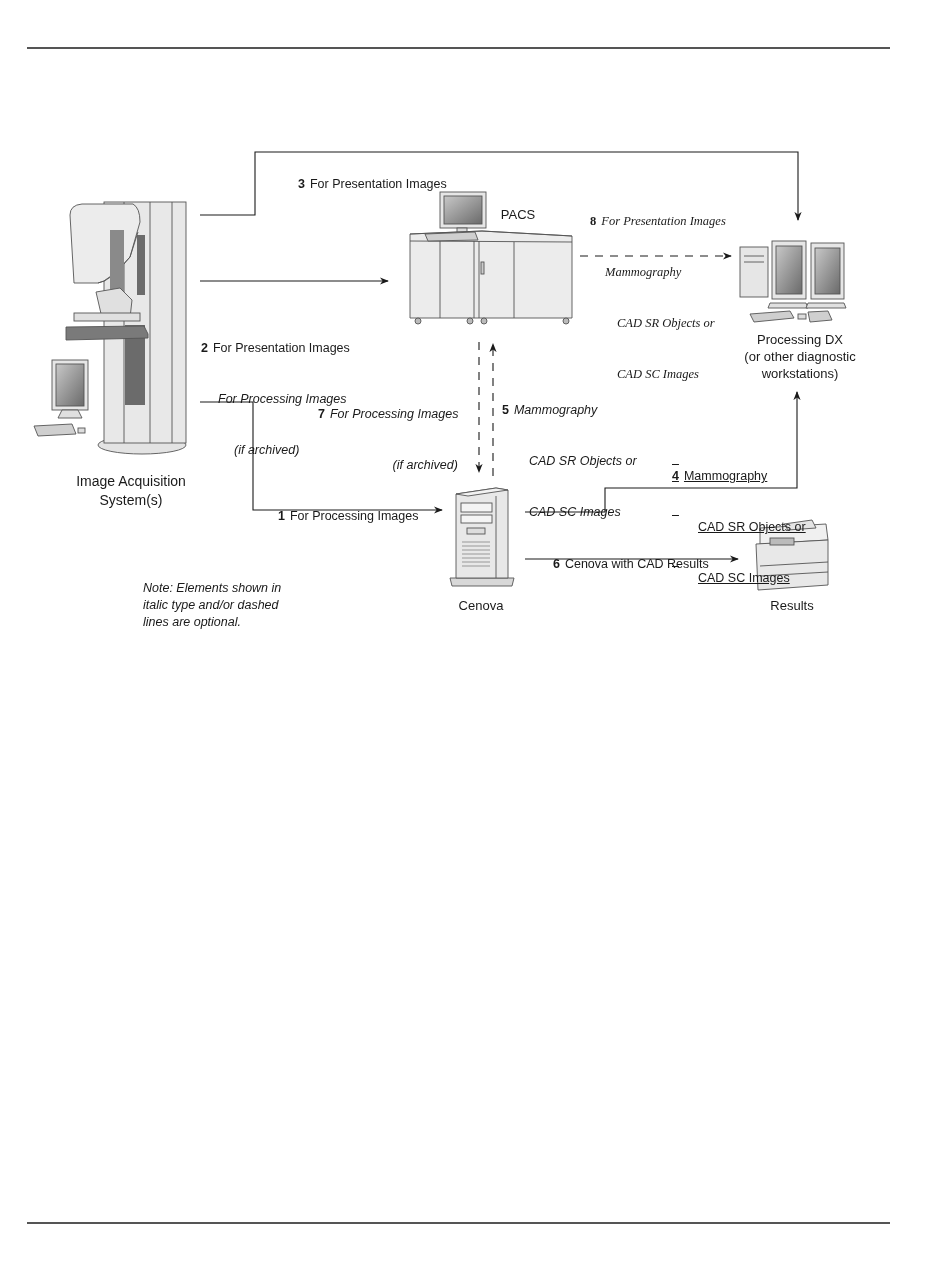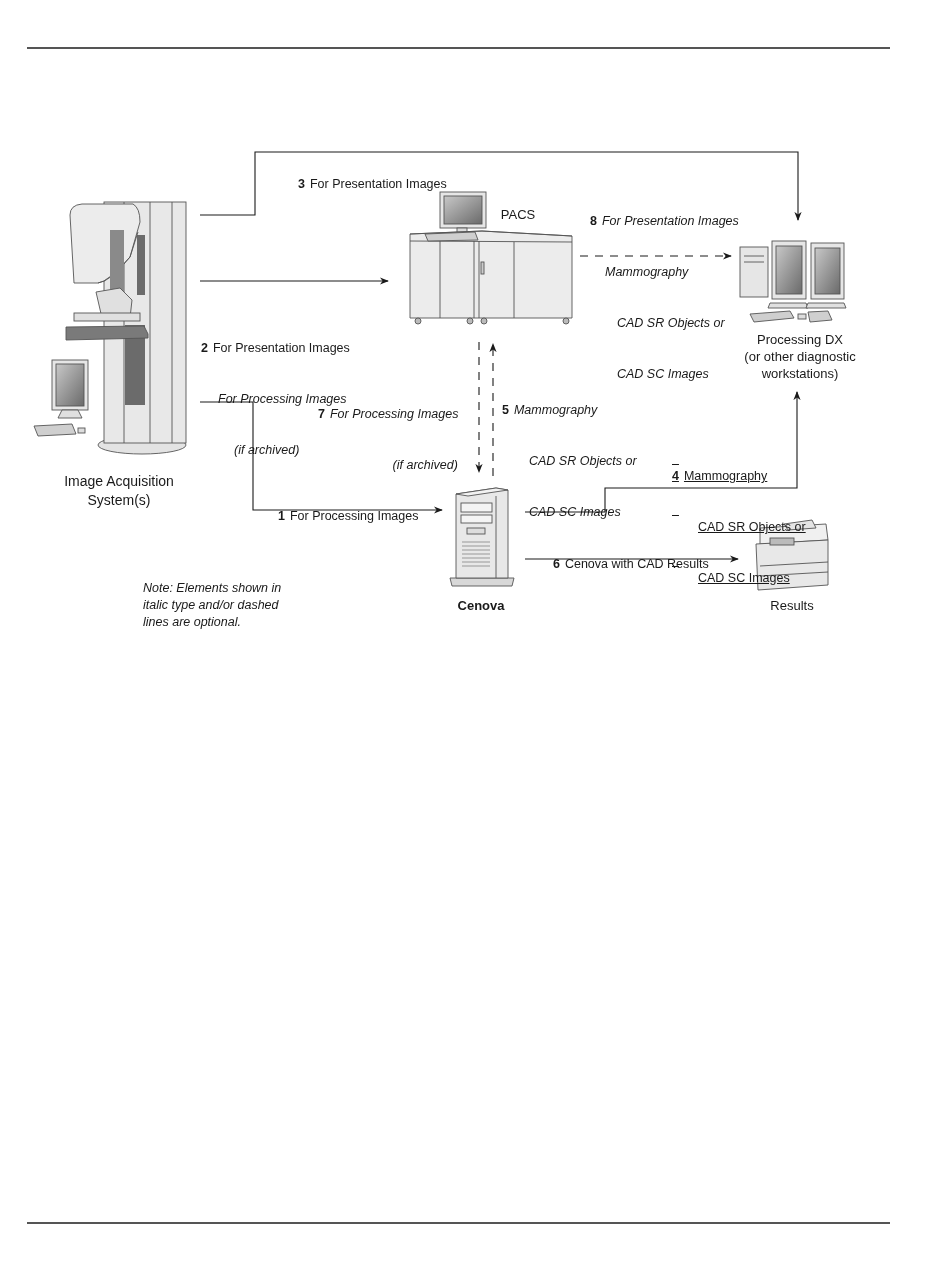--- a/index.html
+++ b/index.html
@@ -146,21 +146,21 @@
 <div class="lbl" style="left:291px; top:159px;">
   <span class="num">3</span><span>For Presentation Images</span>
 </div>
 
 <div class="lbl" style="left:201px; top:306px;">
   <div><span class="num">2</span><span>For Presentation Images</span></div>
   <div class="it" style="padding-left:17px;">For Processing Images</div>
   <div class="it" style="padding-left:33px;">(if archived)</div>
 </div>
 
-<div class="lbl" style="left:590px; top:179px;">
+<div class="lbl" style="left:590px; top:179px;font-family:Liberation Serif, serif;">
   <div><span class="num">8</span><span class="it">For Presentation Images</span></div>
   <div class="it" style="padding-left:15px;">Mammography</div>
   <div class="it" style="padding-left:27px;">CAD SR Objects or</div>
   <div class="it" style="padding-left:27px;">CAD SC Images</div>
 </div>
 
 <div class="lbl" style="left:318px; top:372px;text-align:center;">
   <div><span class="num">7</span><span class="it">For Processing Images</span></div>
   <div class="it" style="padding-left:74px;">(if archived)</div>
 </div>
@@ -178,24 +178,24 @@
 </div>
 
 <div class="lbl" style="left:271px; top:491px;">
   <span class="num">1</span><span>For Processing Images</span>
 </div>
 
 <div class="lbl" style="left:546px; top:539px;">
   <span class="num">6</span><span>Cenova with CAD Results</span>
 </div>
 
-<div class="dev-name" style="left:44px; top:472px; width:150px; font-size:14px; line-height:19px;">Image Acquisition
+<div class="dev-name" style="left:56px; top:472px; width:150px; font-size:14px; line-height:19px;">Image Acquisition
 System(s)</div>
 <div class="dev-name" style="left:500px; top:206px; width:36px;">PACS</div>
 <div class="dev-name" style="left:735px; top:331px; width:130px;">Processing DX
 (or other diagnostic
 workstations)</div>
-<div class="dev-name" style="left:448px; top:597px; width:66px;font-weight:bold;">Cenova</div>
+<div class="dev-name" style="left:448px; top:597px; width:66px;">Cenova</div>
 <div class="dev-name" style="left:760px; top:597px; width:64px;">Results</div>
 
 <div class="note" style="left:143px; top:551px;margin-top:29px;">Note: Elements shown in
 italic type and/or dashed
 lines are optional.</div>
 
 </body></html>

